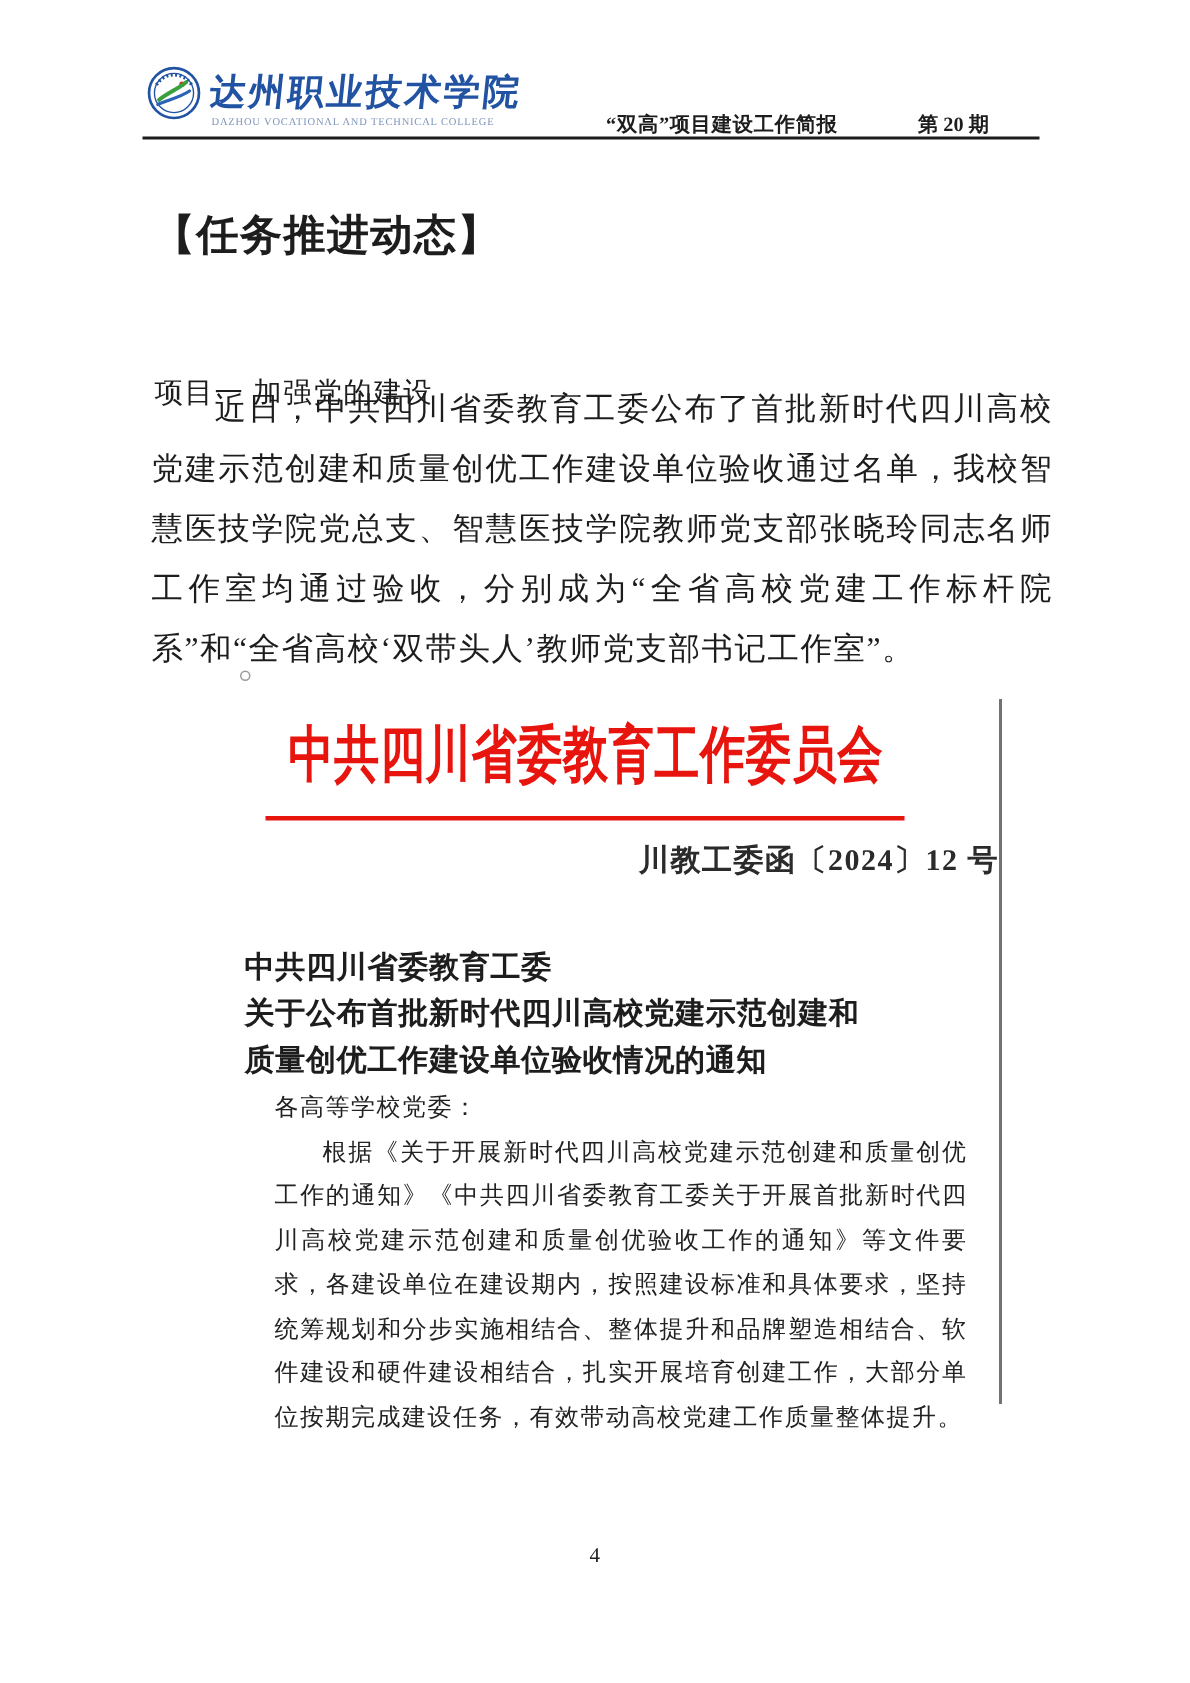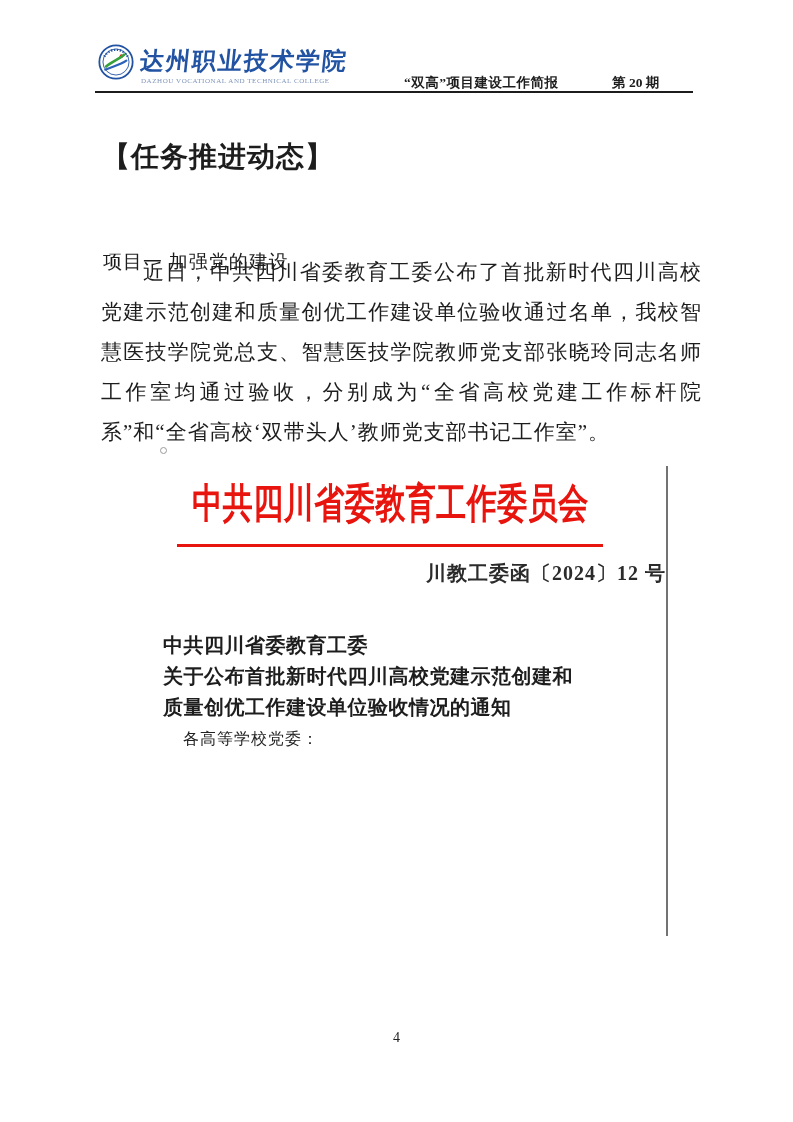--- a/index.html
+++ b/index.html
@@ -128,19 +128,20 @@
       <div class="letterhead">中共四川省委教育工作委员会</div>
       <div class="red-rule"></div>
       <div class="doc-number">川教工委函〔2024〕12 号</div>
       <div class="notice-title">
         <div>中共四川省委教育工委</div>
         <div>关于公布首批新时代四川高校党建示范创建和</div>
         <div>质量创优工作建设单位验收情况的通知</div>
       </div>
       <div class="notice-body">
         <p class="salutation">各高等学校党委：</p>
+        <p class="body-text">根据《关于开展新时代四川高校党建示范创建和质量创优工作的通知》《中共四川省委教育工委关于开展首批新时代四川高校党建示范创建和质量创优验收工作的通知》等文件要求，各建设单位在建设期内，按照建设标准和具体要求，坚持统筹规划和分步实施相结合、整体提升和品牌塑造相结合、软件建设和硬件建设相结合，扎实开展培育创建工作，大部分单位按期完成建设任务，有效带动高校党建工作质量整体提升。</p>
       </div>
     </div>
   </div>
 
   <div class="page-number">4</div>
 
 </div>
 
 </body></html>

